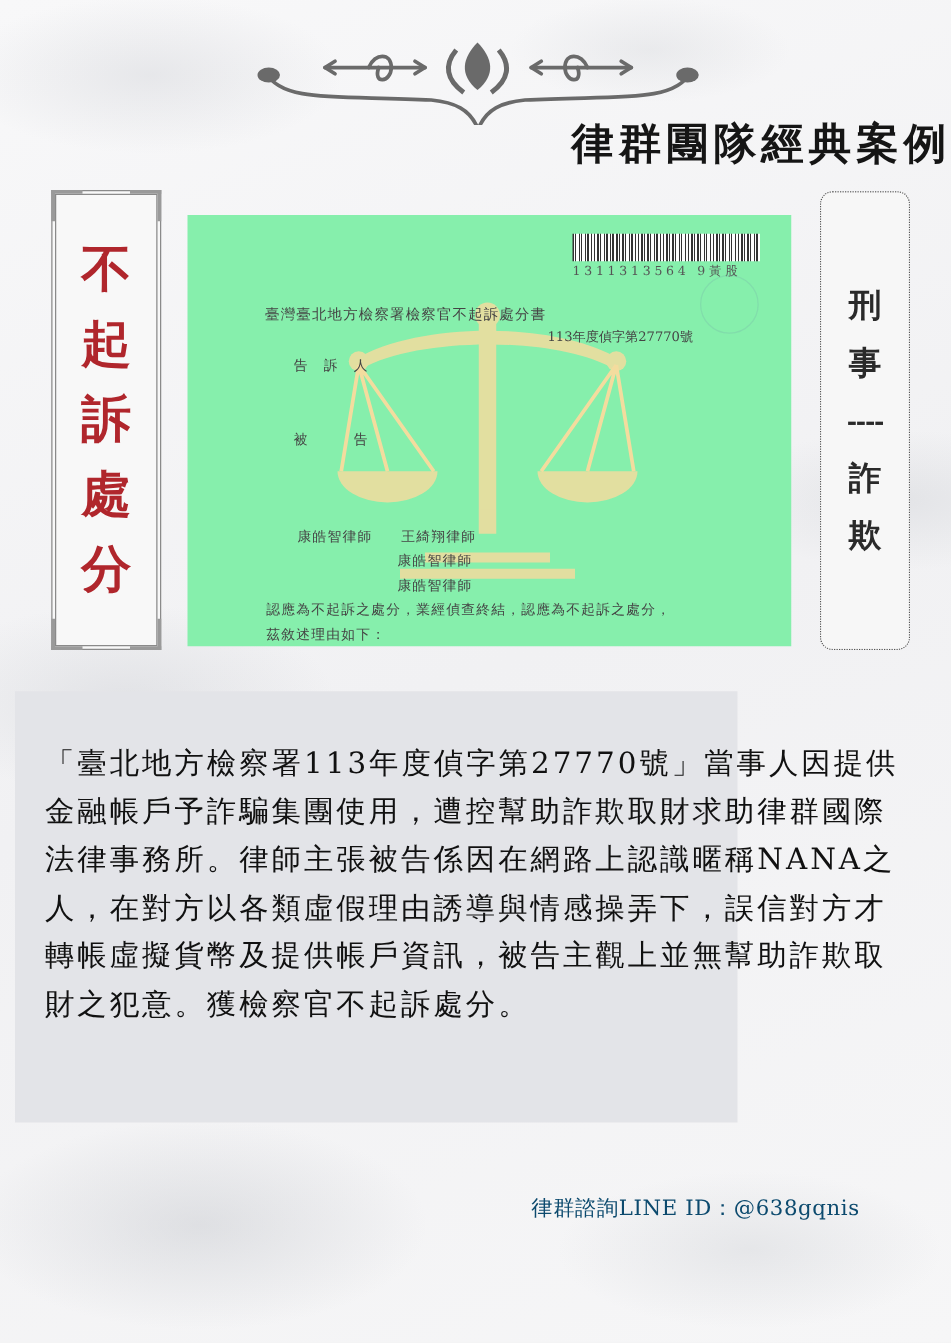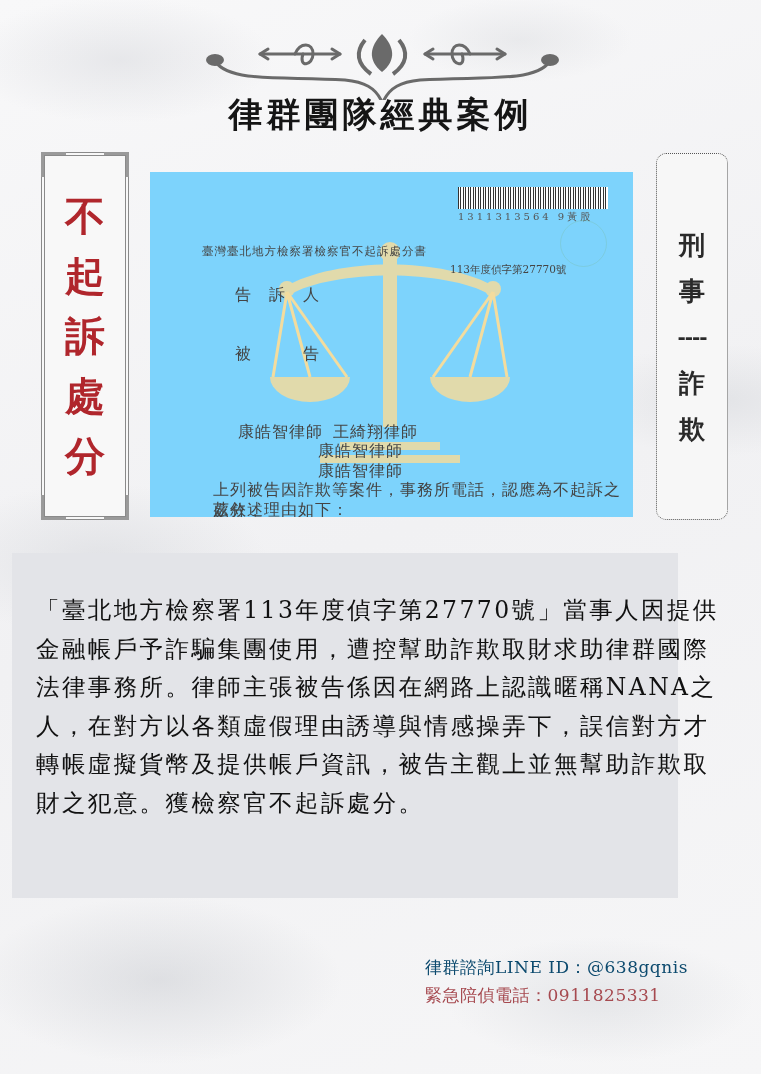--- a/index.html
+++ b/index.html
@@ -14,21 +14,21 @@
       radial-gradient(ellipse 220px 90px at 120px 60px, rgba(200,202,208,0.35), transparent 70%),
       radial-gradient(ellipse 160px 60px at 520px 40px, rgba(210,212,216,0.35), transparent 70%),
       radial-gradient(ellipse 240px 110px at 100px 560px, rgba(195,198,204,0.35), transparent 70%),
       radial-gradient(ellipse 200px 80px at 720px 400px, rgba(200,203,208,0.35), transparent 70%),
       radial-gradient(ellipse 260px 120px at 160px 980px, rgba(190,193,199,0.4), transparent 70%),
       radial-gradient(ellipse 220px 90px at 600px 1000px, rgba(200,203,208,0.35), transparent 70%),
       linear-gradient(160deg, #f8f8f9 0%, #f1f1f3 50%, #f6f6f7 100%);
   }
   .ornament { position:absolute; left:205px; top:28px; width:355px; height:72px; }
   .title {
-    position:absolute; left:0; width:761px; top:92px; text-align:center;
+    position:absolute; left:0; width:761px; top:92px; text-align:right;
     font-size:34px; font-weight:bold; color:#151515; letter-spacing:4px;
     font-family:"DejaVu Serif", serif;
   }
   .left-panel {
     position:absolute; left:41px; top:152px; width:88px; height:368px;
     box-sizing:border-box; border:4px double #8a8a8a; background:#f8f8f8;
     display:flex; flex-direction:column; align-items:center; justify-content:center;
   }
   .left-panel .corner { position:absolute; width:22px; height:22px; border:3px solid #9a9a9a; }
   .left-panel .c-tl { left:-4px; top:-4px; border-right:none; border-bottom:none; }
@@ -40,33 +40,33 @@
   }
   .right-panel {
     position:absolute; left:656px; top:153px; width:72px; height:367px;
     box-sizing:border-box; border:1.5px dotted #555; border-radius:10px; background:#f7f7f7;
     display:flex; flex-direction:column; align-items:center; justify-content:center;
   }
   .right-panel .vchar { font-size:26px; font-weight:bold; color:#2a2a2a; line-height:46px; }
   .right-panel .dash { font-size:20px; font-weight:bold; color:#2a2a2a; letter-spacing:-1px; line-height:46px; }
   .doc {
     position:absolute; left:150px; top:172px; width:483px; height:345px;
-    background:#7dd3fc; overflow:hidden;
+    background:#86efac; overflow:hidden;
   }
   .scale { position:absolute; left:115px; top:45px; width:250px; height:250px; }
   .barcode { position:absolute; left:308px; top:15px; width:150px; height:22px;
     background:repeating-linear-gradient(90deg,#333 0 1px,#fff 1px 2px,#333 2px 3px,#fff 3px 5px);
   }
   .barcode-num { position:absolute; left:308px; top:38px; font-size:10px; color:#555; letter-spacing:3px; font-family:"DejaVu Serif",serif; }
   .stamp { position:absolute; left:410px; top:48px; width:45px; height:45px; border-radius:50%; border:1px solid rgba(120,190,170,0.35); }
-  .doc-title { position:absolute; left:52px; top:72px; font-size:11.5px; color:#444; letter-spacing:1px; }
-  .doc-no { position:absolute; left:300px; top:91px; font-size:10.5px; color:#444;text-align:right; }
-  .doc-line { position:absolute; font-size:16px; color:#444; letter-spacing:1px; }
+  .doc-title { position:absolute; left:62px; top:72px; font-size:11.5px; color:#444; letter-spacing:1px; }
+  .doc-no { position:absolute; left:288px; top:91px; font-size:10.5px; color:#444;text-align:right; }
+  .doc-line { position:absolute; font-size:11px; color:#444; letter-spacing:1px; }
   .summary {
-    position:absolute; left:12px; top:553px; width:666px; height:345px;
+    position:absolute; left:12px; top:553px; width:578px; height:345px;
     background:#e3e4e8;
   }
   .summary p {
     margin:0; position:absolute; left:24px; top:38px; width:690px;
     font-size:23.5px; line-height:38.5px; color:#111; letter-spacing:2.4px;
     font-family:"DejaVu Serif", serif;
   }
   .contact { position:absolute; left:425px; top:953px; font-size:17px; line-height:28px; letter-spacing:0.5px; }
   .contact .c1, .contact .c2 { color:#0c4a6e; }
   .contact .c3 { color:#a6494f; }
@@ -129,35 +129,34 @@
     </g>
   </svg>
   <div class="barcode"></div>
   <div class="barcode-num">1311313564 9黃股</div>
   <div class="stamp"></div>
   <div class="doc-title">臺灣臺北地方檢察署檢察官不起訴處分書</div>
   <div class="doc-no">113年度偵字第27770號</div>
   <div class="doc-line" style="left:85px;top:113px;">告　訴　人</div>
   <div class="doc-line" style="left:85px;top:172px;">被　　　告</div>
   <div class="doc-line" style="left:88px;top:250px;">康皓智律師</div>
-  <div class="doc-line" style="left:183px;top:250px;">王綺翔律師</div>
+  <div class="doc-line" style="left:171px;top:250px;">王綺翔律師</div>
   <div class="doc-line" style="left:168px;top:269px;">康皓智律師</div>
   <div class="doc-line" style="left:168px;top:289px;">康皓智律師</div>
-  <div class="doc-line" style="left:63px;top:308px;">上列被告因詐欺等案件，事務所電話，認應為不起訴之處分，</div>
+  <div class="doc-line" style="left:63px;top:308px;">認應為不起訴之處分，業經偵查終結，認應為不起訴之處分，</div>
   <div class="doc-line" style="left:63px;top:328px;">茲敘述理由如下：</div>
 </div>
 
 <div class="right-panel">
   <span class="vchar">刑</span>
   <span class="vchar">事</span>
   <span class="dash">----</span>
   <span class="vchar">詐</span>
   <span class="vchar">欺</span>
 </div>
 
 <div class="summary">
   <p>「臺北地方檢察署113年度偵字第27770號」當事人因提供金融帳戶予詐騙集團使用，遭控幫助詐欺取財求助律群國際法律事務所。律師主張被告係因在網路上認識暱稱NANA之人，在對方以各類虛假理由誘導與情感操弄下，誤信對方才轉帳虛擬貨幣及提供帳戶資訊，被告主觀上並無幫助詐欺取財之犯意。獲檢察官不起訴處分。</p>
 </div>
 
 <div class="contact">
   <div class="c1">律群諮詢LINE ID：@638gqnis</div>
-  <div class="c3">緊急陪偵電話：0911825331</div>
 </div>
 
 </body></html>

